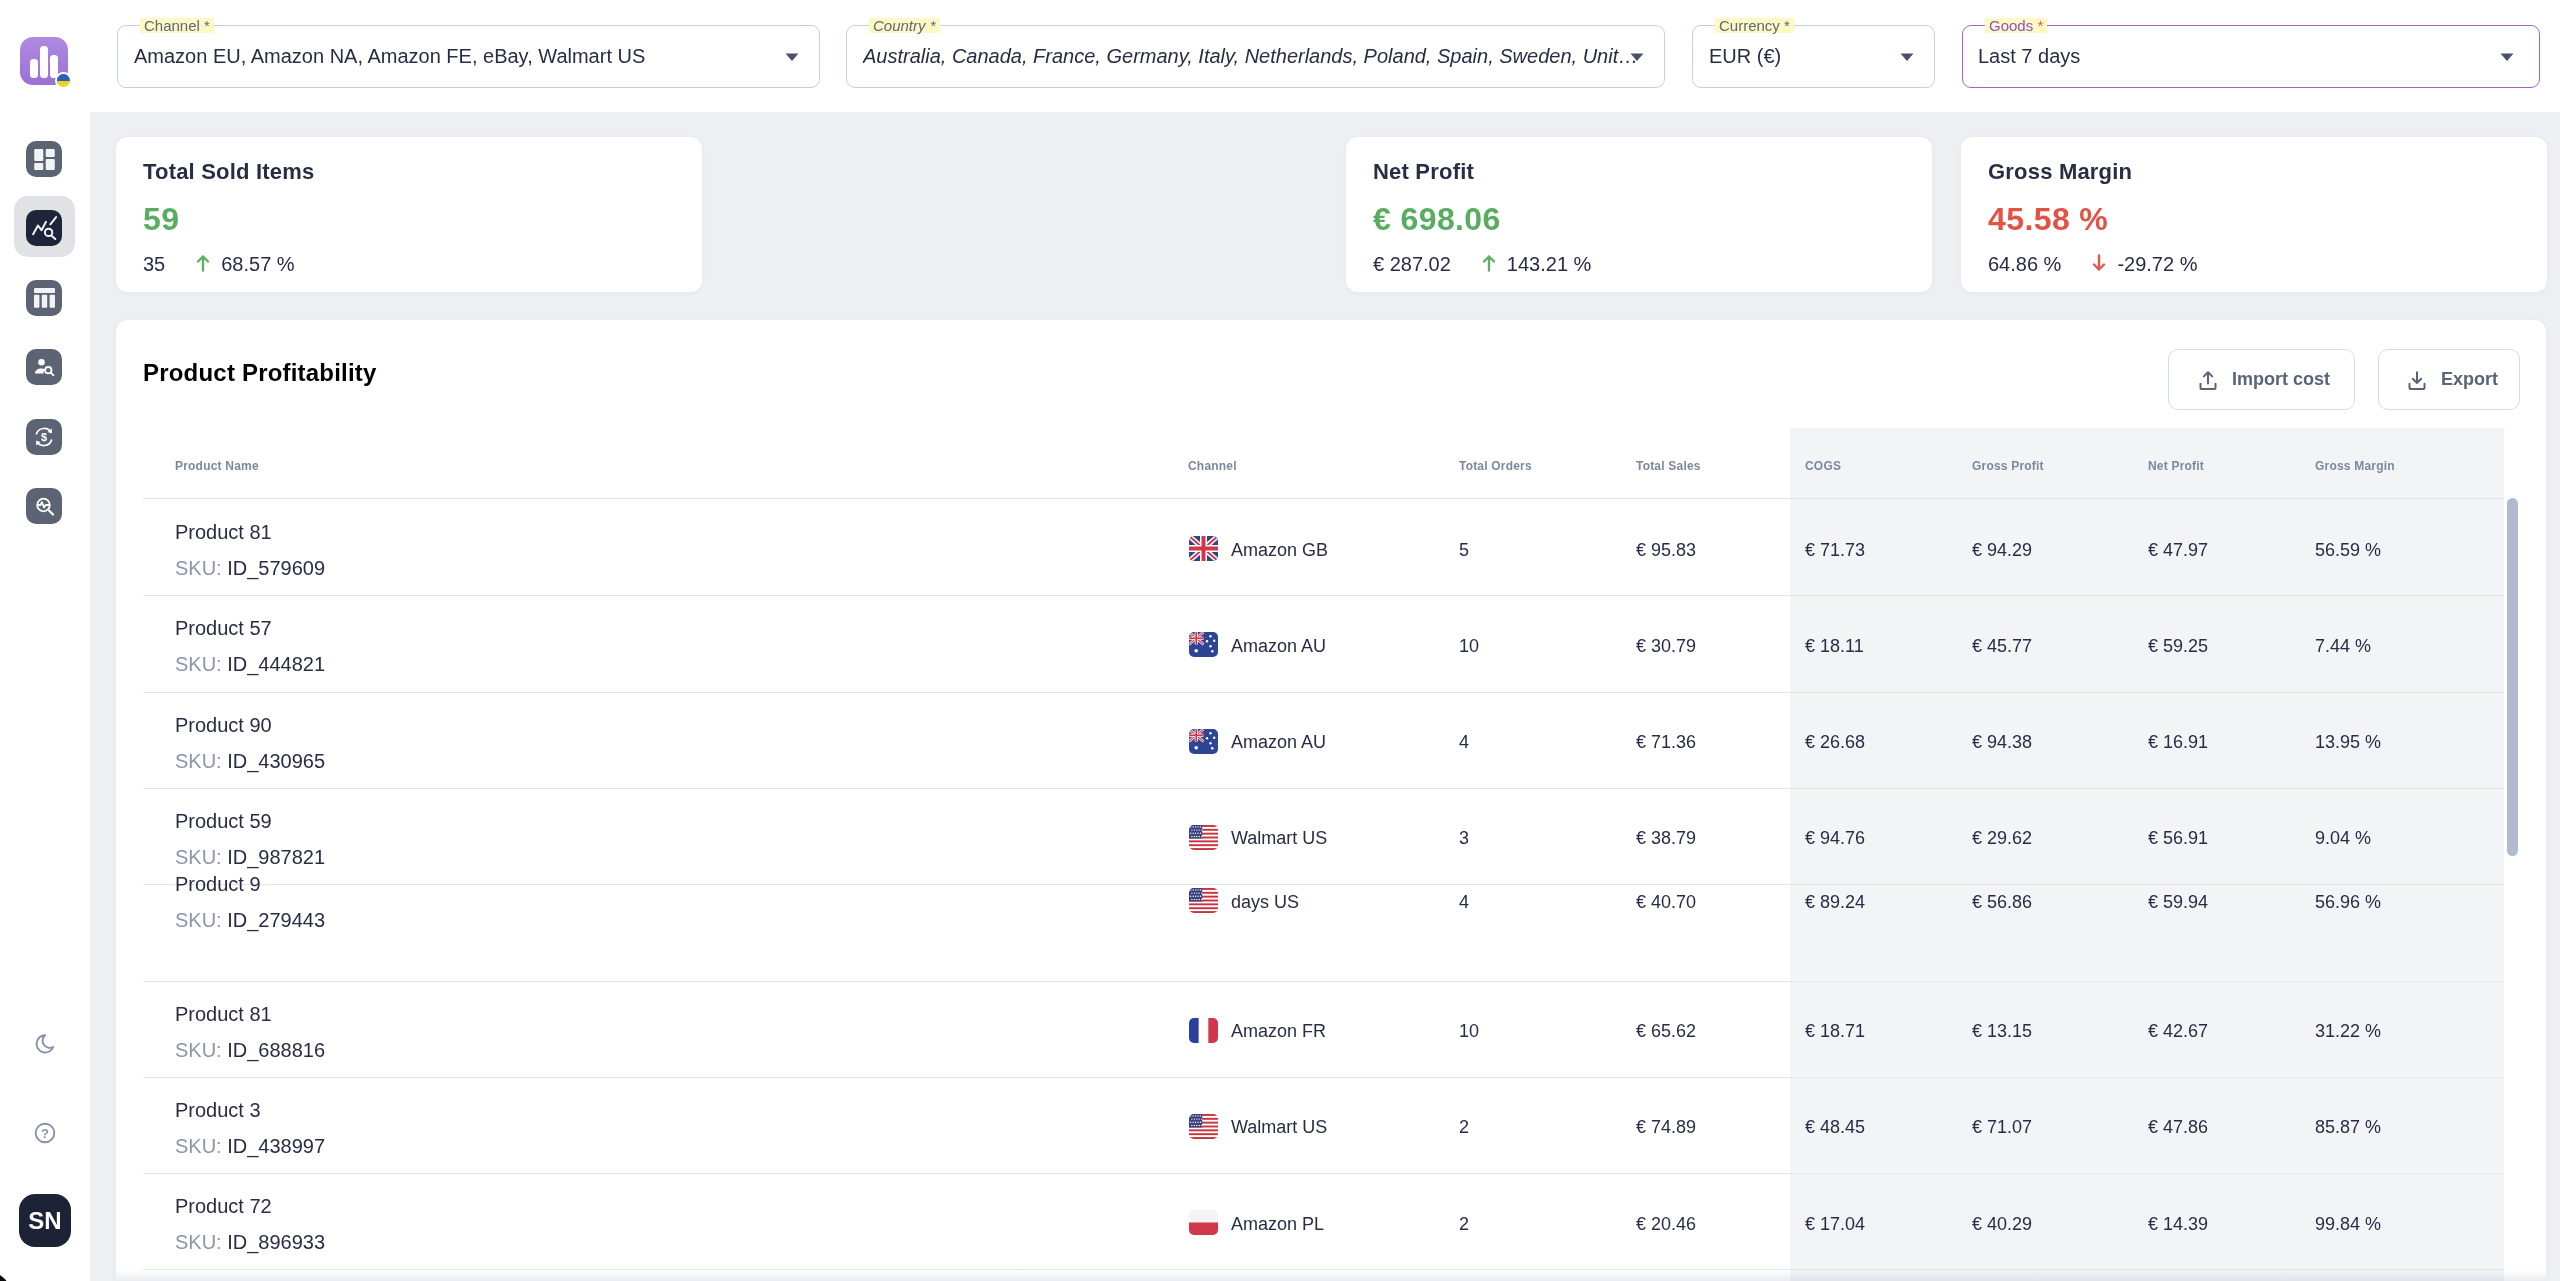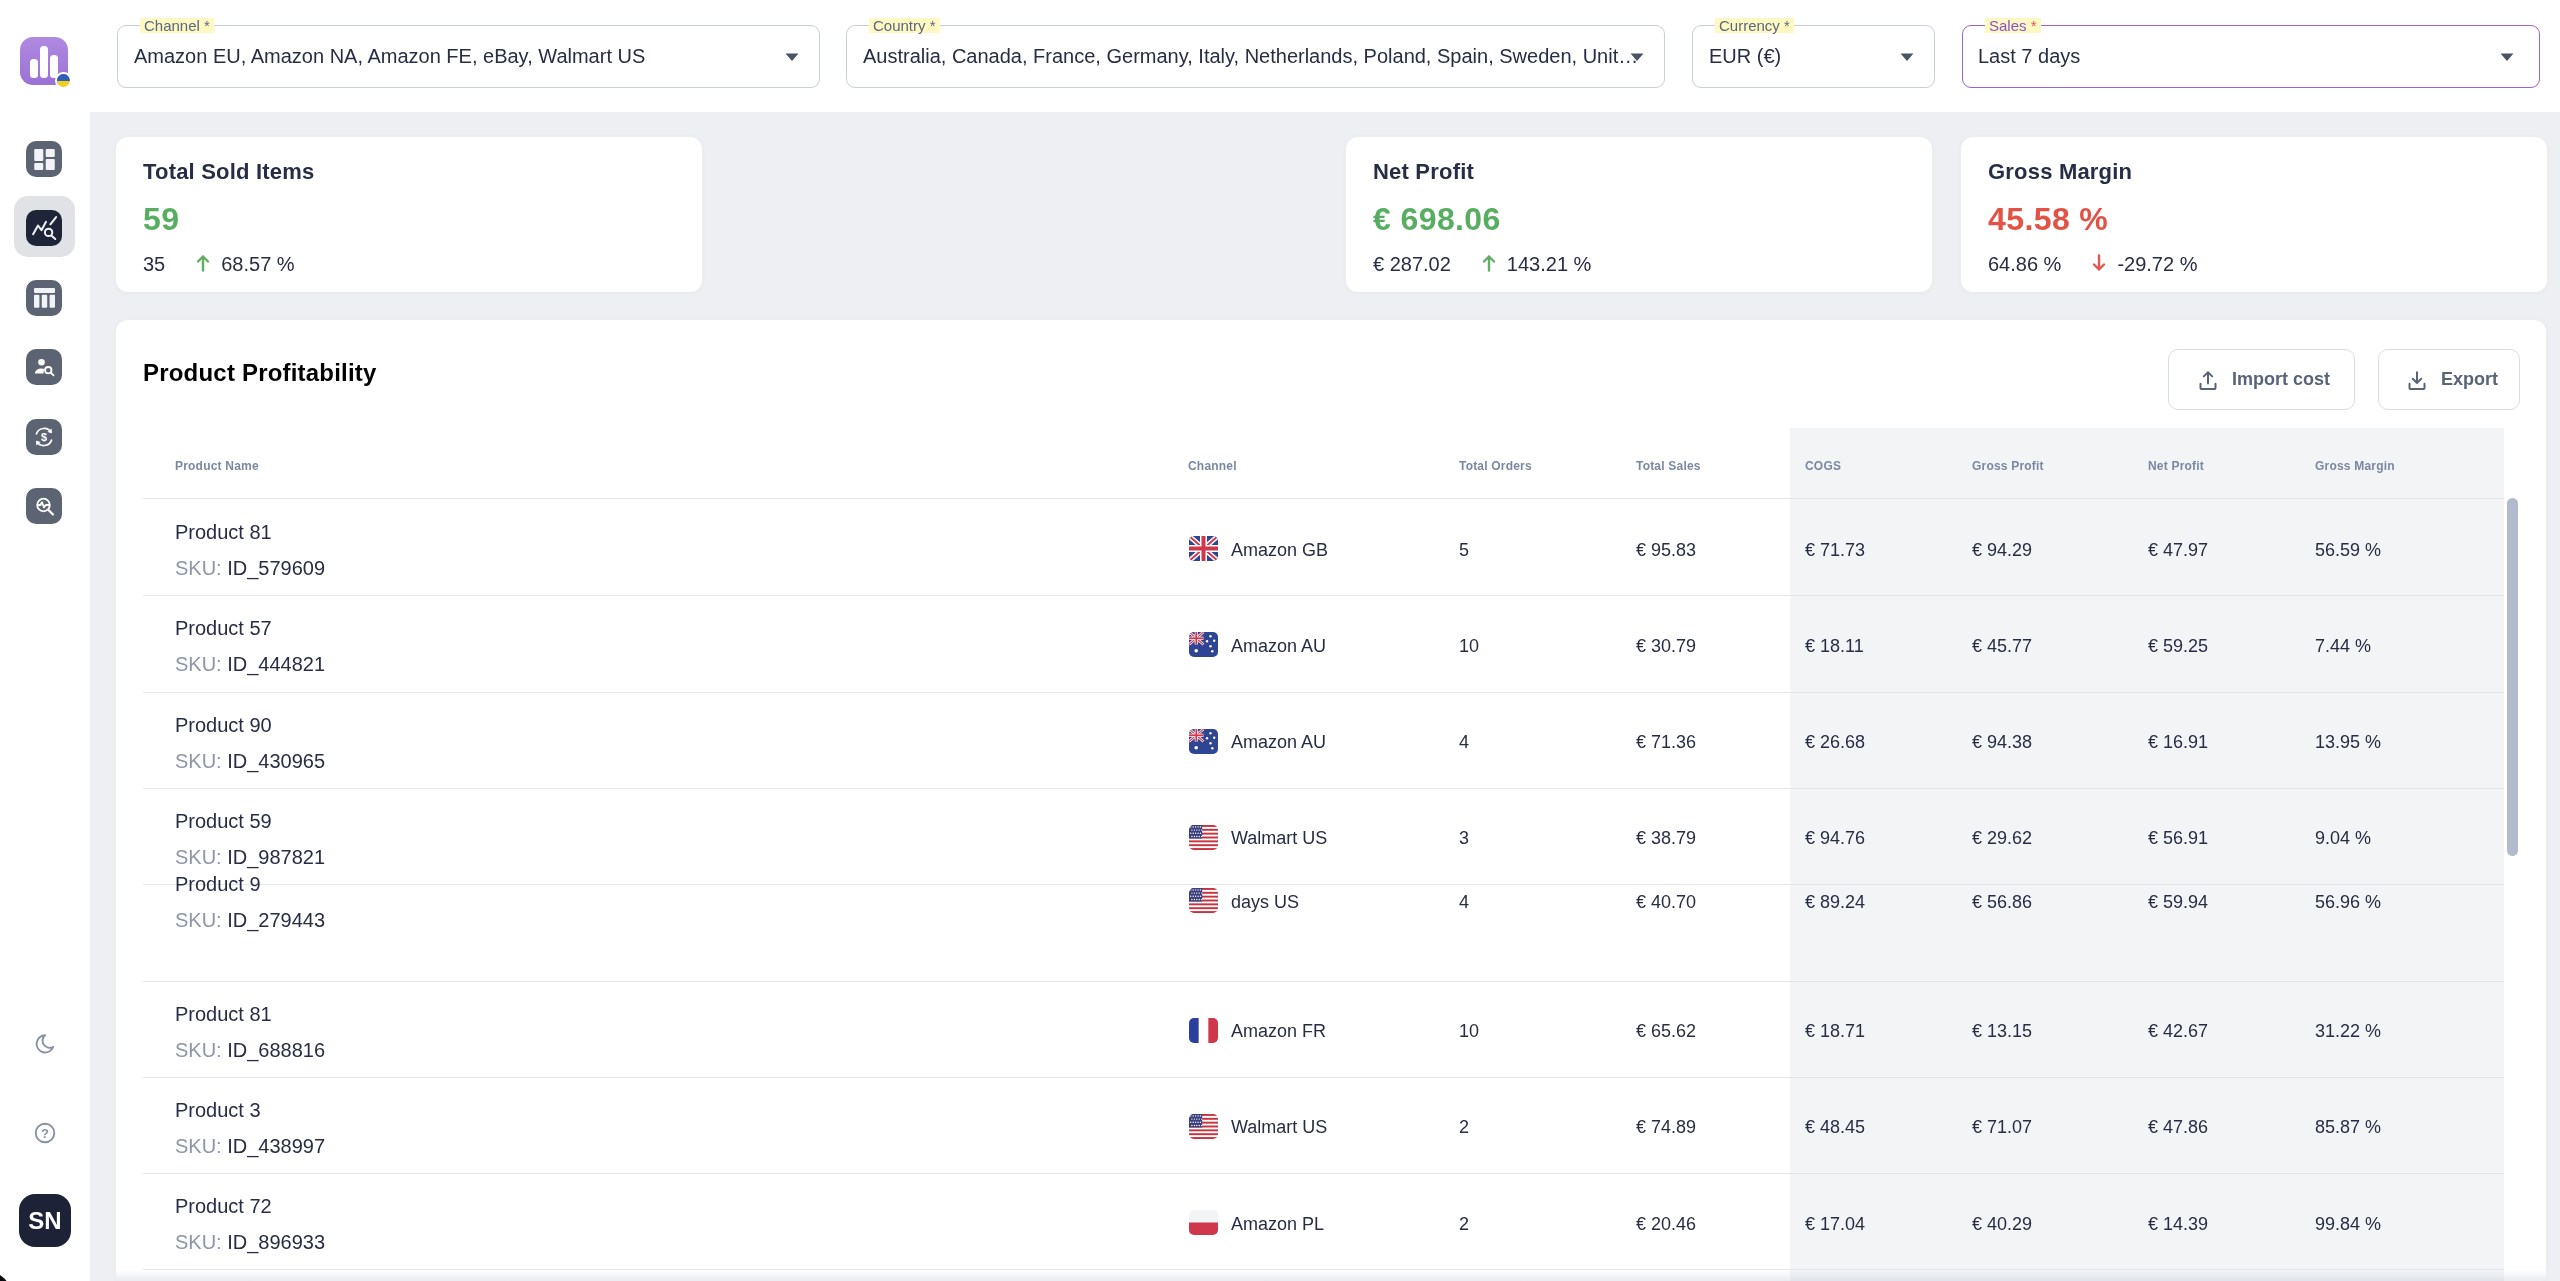--- a/index.html
+++ b/index.html
@@ -45,36 +45,36 @@
 </style></head><body>
 <div id="page">
 <div id="topbar">
 <div class="sel" style="left:27px;width:703px;">
         <span class="lab">Channel <span style="color:#5a6882">*</span></span>
         <span class="val" style="left:16px;">Amazon EU, Amazon NA, Amazon FE, eBay, Walmart US</span>
         <span class="car" style="left:666px"><svg width="16" height="9" viewBox="0 0 16 9">
             <path d="M1.5 0.5 L8 8 L14.5 0.5 Z" fill="#4a5365"></path>
           </svg></span>
       </div>
-<div class="sel" style="left:756px;width:819px;">
+<div class="sel" style="left:756px;width:819px;font-style:italic;">
         <span class="lab">Country <span style="color:#5a6882">*</span></span>
         <span class="val" style="left:16px;width:778px;">Australia, Canada, France, Germany, Italy, Netherlands, Poland, Spain, Sweden, United Kingdom, United States</span>
         <span class="car" style="left:782px"><svg width="16" height="9" viewBox="0 0 16 9">
             <path d="M1.5 0.5 L8 8 L14.5 0.5 Z" fill="#4a5365"></path>
           </svg></span>
       </div>
 <div class="sel" style="left:1602px;width:243px;">
         <span class="lab">Currency <span style="color:#5a6882">*</span></span>
         <span class="val" style="left:16px;">EUR (€)</span>
         <span class="car" style="left:206px"><svg width="16" height="9" viewBox="0 0 16 9">
             <path d="M1.5 0.5 L8 8 L14.5 0.5 Z" fill="#4a5365"></path>
           </svg></span>
       </div>
 <div class="sel" style="left:1872px;width:578px;border:1.5px solid #9c64d1;">
-        <span class="lab"><span style="color:#8d52c9">Sales</span> <span style="color:#e8566b">*</span></span>
+        <span class="lab"><span style="color:#8d52c9">Goods</span> <span style="color:#e8566b">*</span></span>
         <span class="val" style="left:15px;">Last 7 days</span>
         <span class="car" style="left:536px"><svg width="16" height="9" viewBox="0 0 16 9">
             <path d="M1.5 0.5 L8 8 L14.5 0.5 Z" fill="#4a5365"></path>
           </svg></span>
       </div>
 </div>
 <div id="content">
 <div class="card" style="left:26px;width:586px">
         <h3>Total Sold Items</h3>
         <div class="big green">59</div>

